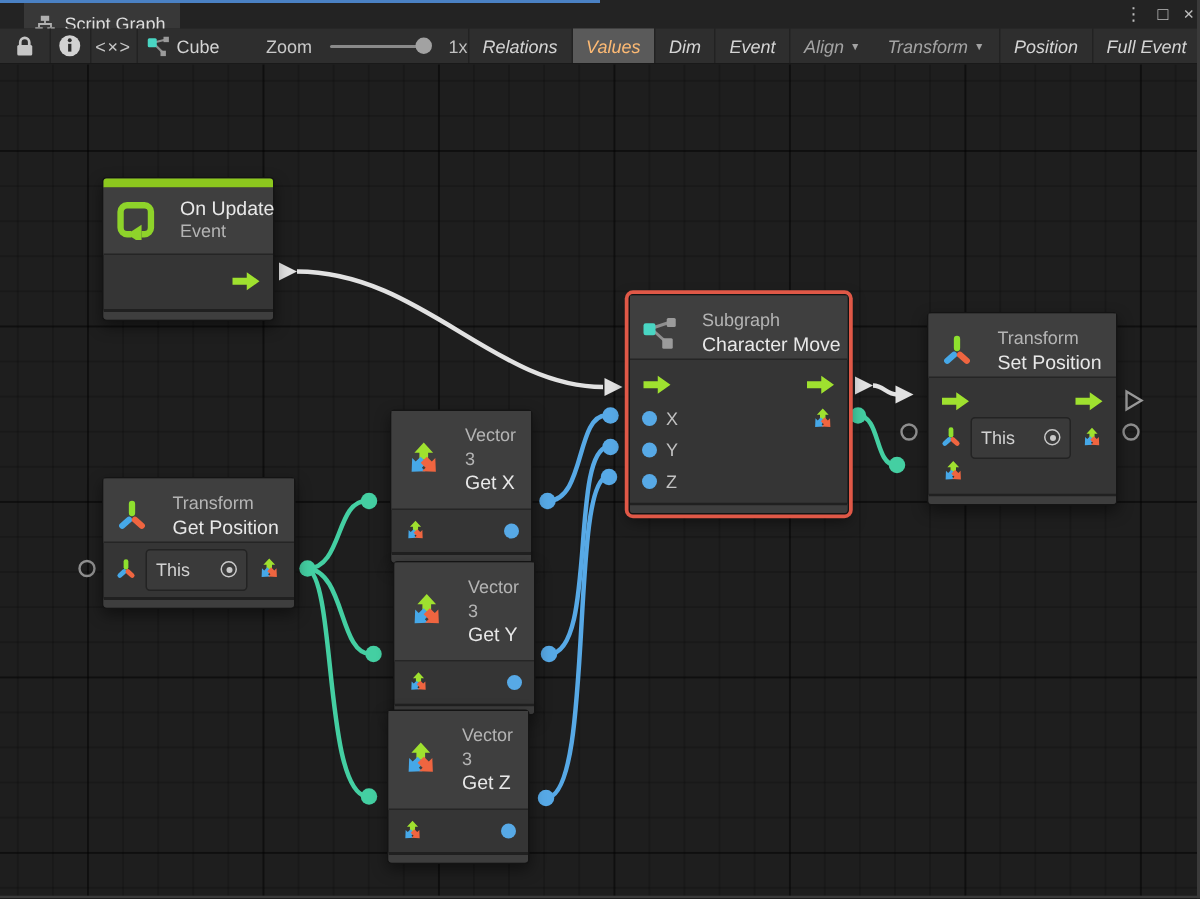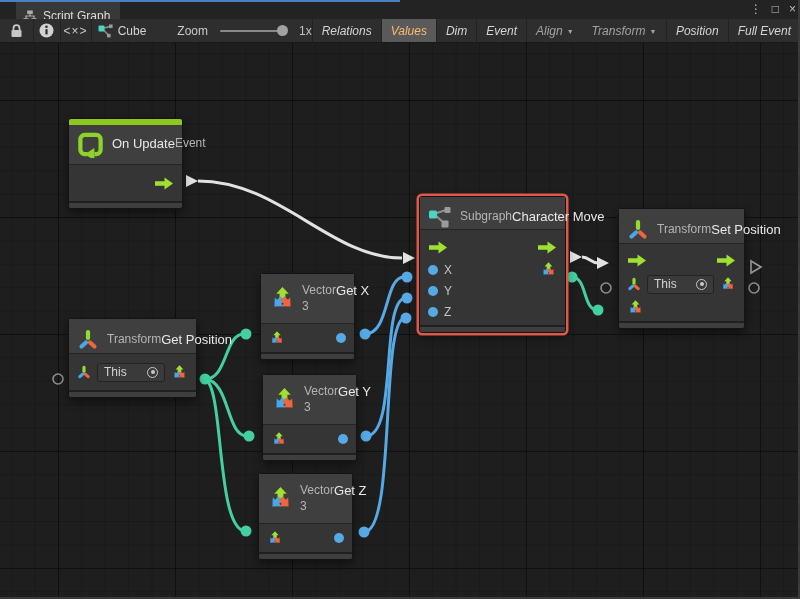--- a/index.html
+++ b/index.html
@@ -39,33 +39,33 @@
       linear-gradient(rgba(0,0,0,0.16) 1px, transparent 1px);
     background-size:117px 117px,117px 117px,23.4px 23.4px,23.4px 23.4px;
     background-position:58px 57px,58px 57px,58px 57px,58px 57px;}
   .wires{position:absolute;left:0;top:0;width:800px;height:556px;}
 
   
   .node{position:absolute;background:#353535;border:1px solid #141414;border-radius:3px;box-shadow:0 4px 10px rgba(0,0,0,.45);}
   .node.selected{box-shadow:0 0 0 2.5px #e05847,0 4px 10px rgba(0,0,0,.5);}
   .nstrip{height:6px;background:#8cc81e;border-radius:2px 2px 0 0;}
   .nh{background:#3f3f3f;display:flex;align-items:center;gap:8px;padding:9px 10px 1px 8px;border-bottom:1px solid #252525;}
-  .nh .titles{display:flex;flex-direction:row;}
+  .nh .titles{display:flex;flex-direction:column;margin-left:8px;}
   .nh .kind{font-size:12px;color:#b4b4b4;line-height:1.3;}
   .nh .title{font-size:13px;color:#e8e8e8;line-height:1.25;white-space:nowrap;}
   .nbody{padding:3px 0;}
   .nrow{display:flex;align-items:center;padding:0 8px;gap:6px;}
   .r21{height:21px;}
   .r24{height:24px;}
   .r30{height:30px;}
   .nfooter{height:7px;background:#3e3e3e;border-top:2px solid #202020;border-radius:0 0 2px 2px;}
   .pdot{width:10px;height:10px;border-radius:50%;background:#57a9e6;flex:0 0 auto;}
   .plabel{font-size:12px;color:#c2c2c2;}
   .spacer{flex:1;}
-  .field{flex:1;height:19px;background:#3a3a3a;border:1px solid #232323;border-radius:3px;display:flex;align-items:center;padding:0 6px;font-size:12px;color:#d2d2d2;min-width:0;}
+  .field{flex:1;height:28px;background:#3a3a3a;border:1px solid #232323;border-radius:3px;display:flex;align-items:center;padding:0 6px;font-size:12px;color:#d2d2d2;min-width:0;}
   .target{margin-left:auto;width:11px;height:11px;border:1.5px solid #c9c9c9;border-radius:50%;position:relative;flex:0 0 auto;}
   .target::after{content:"";position:absolute;inset:2.5px;background:#c9c9c9;border-radius:50%;}
   svg{display:block;flex:0 0 auto;}
 </style>
 </head>
 <body>
 
 <div class="window">
 
   <div class="titlebar">

